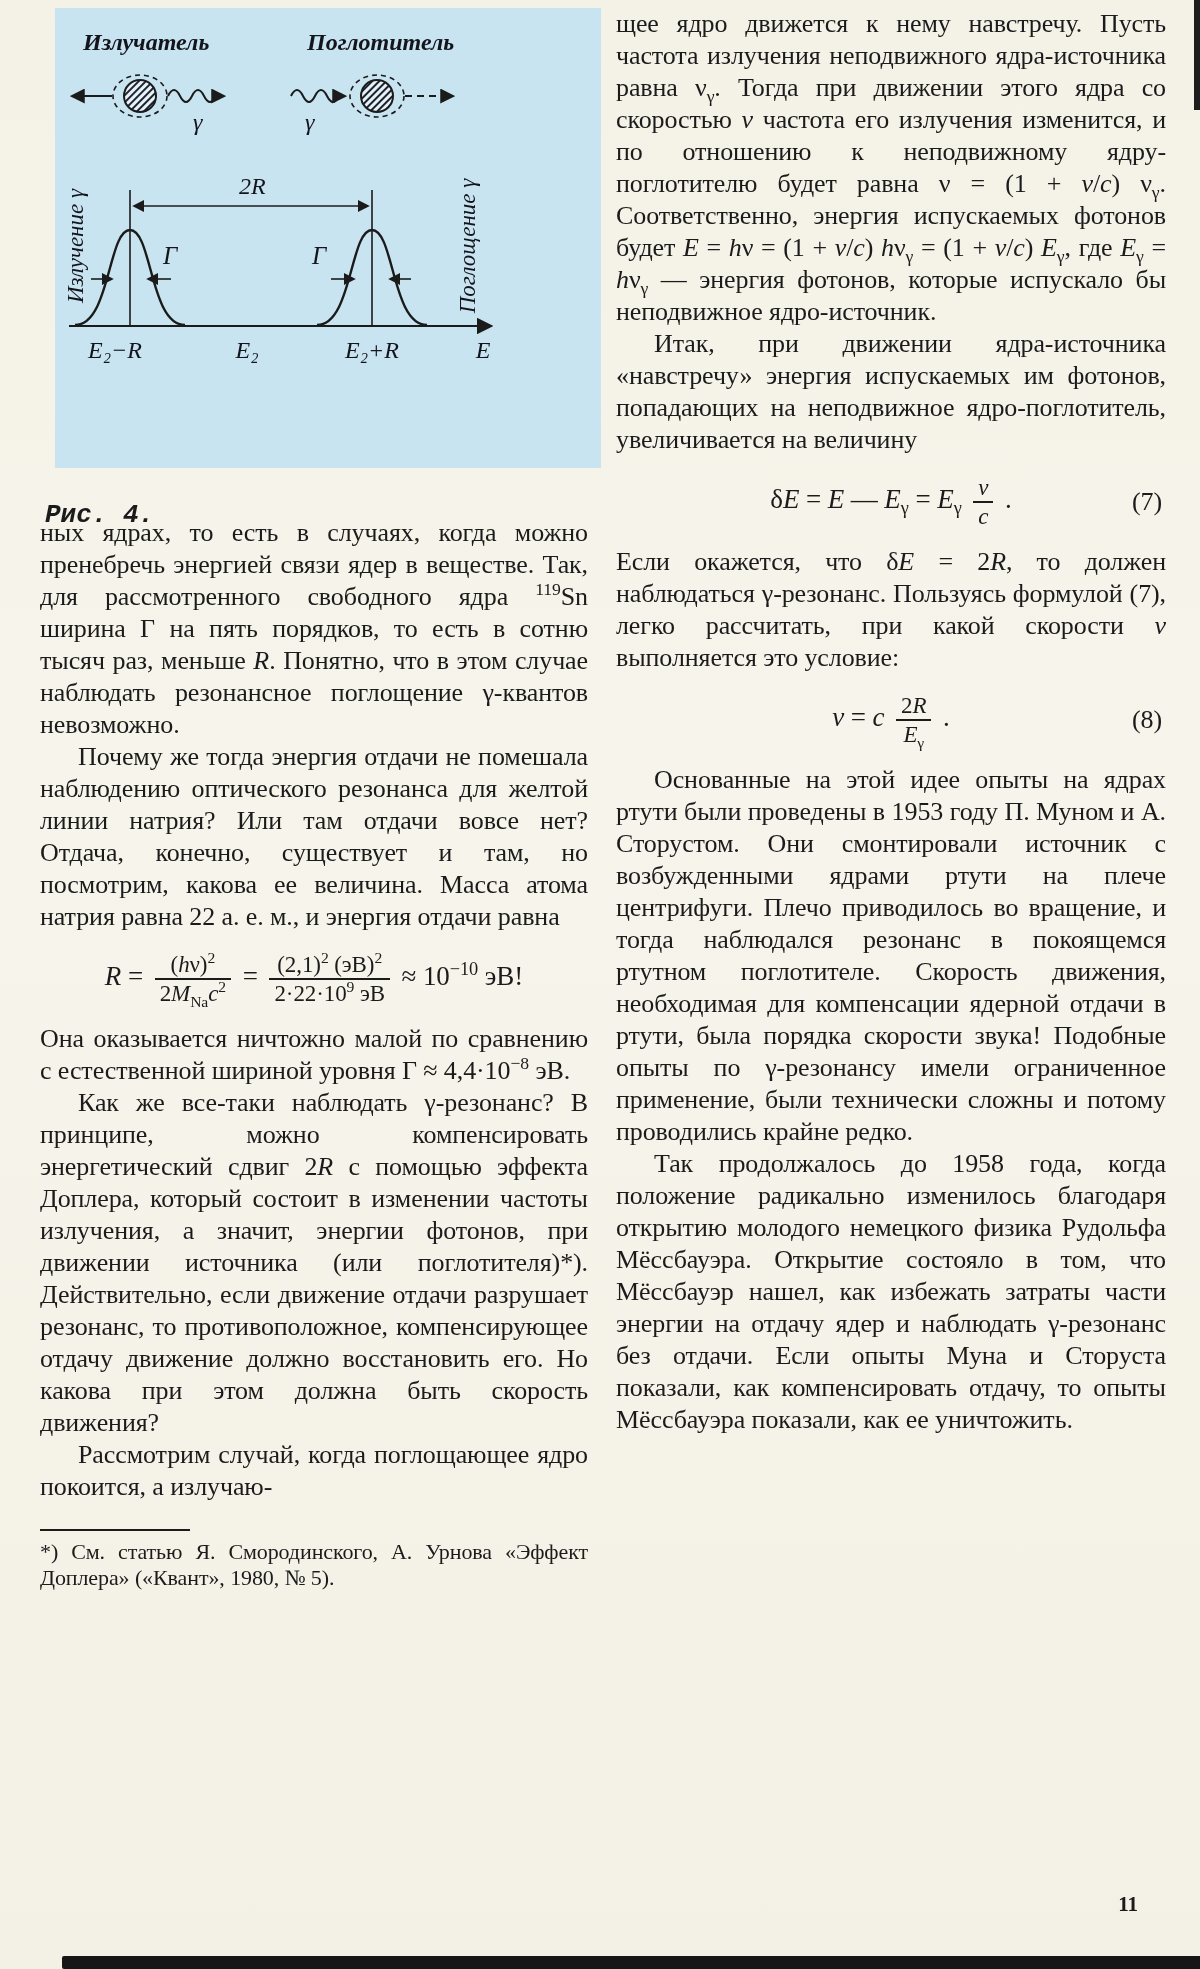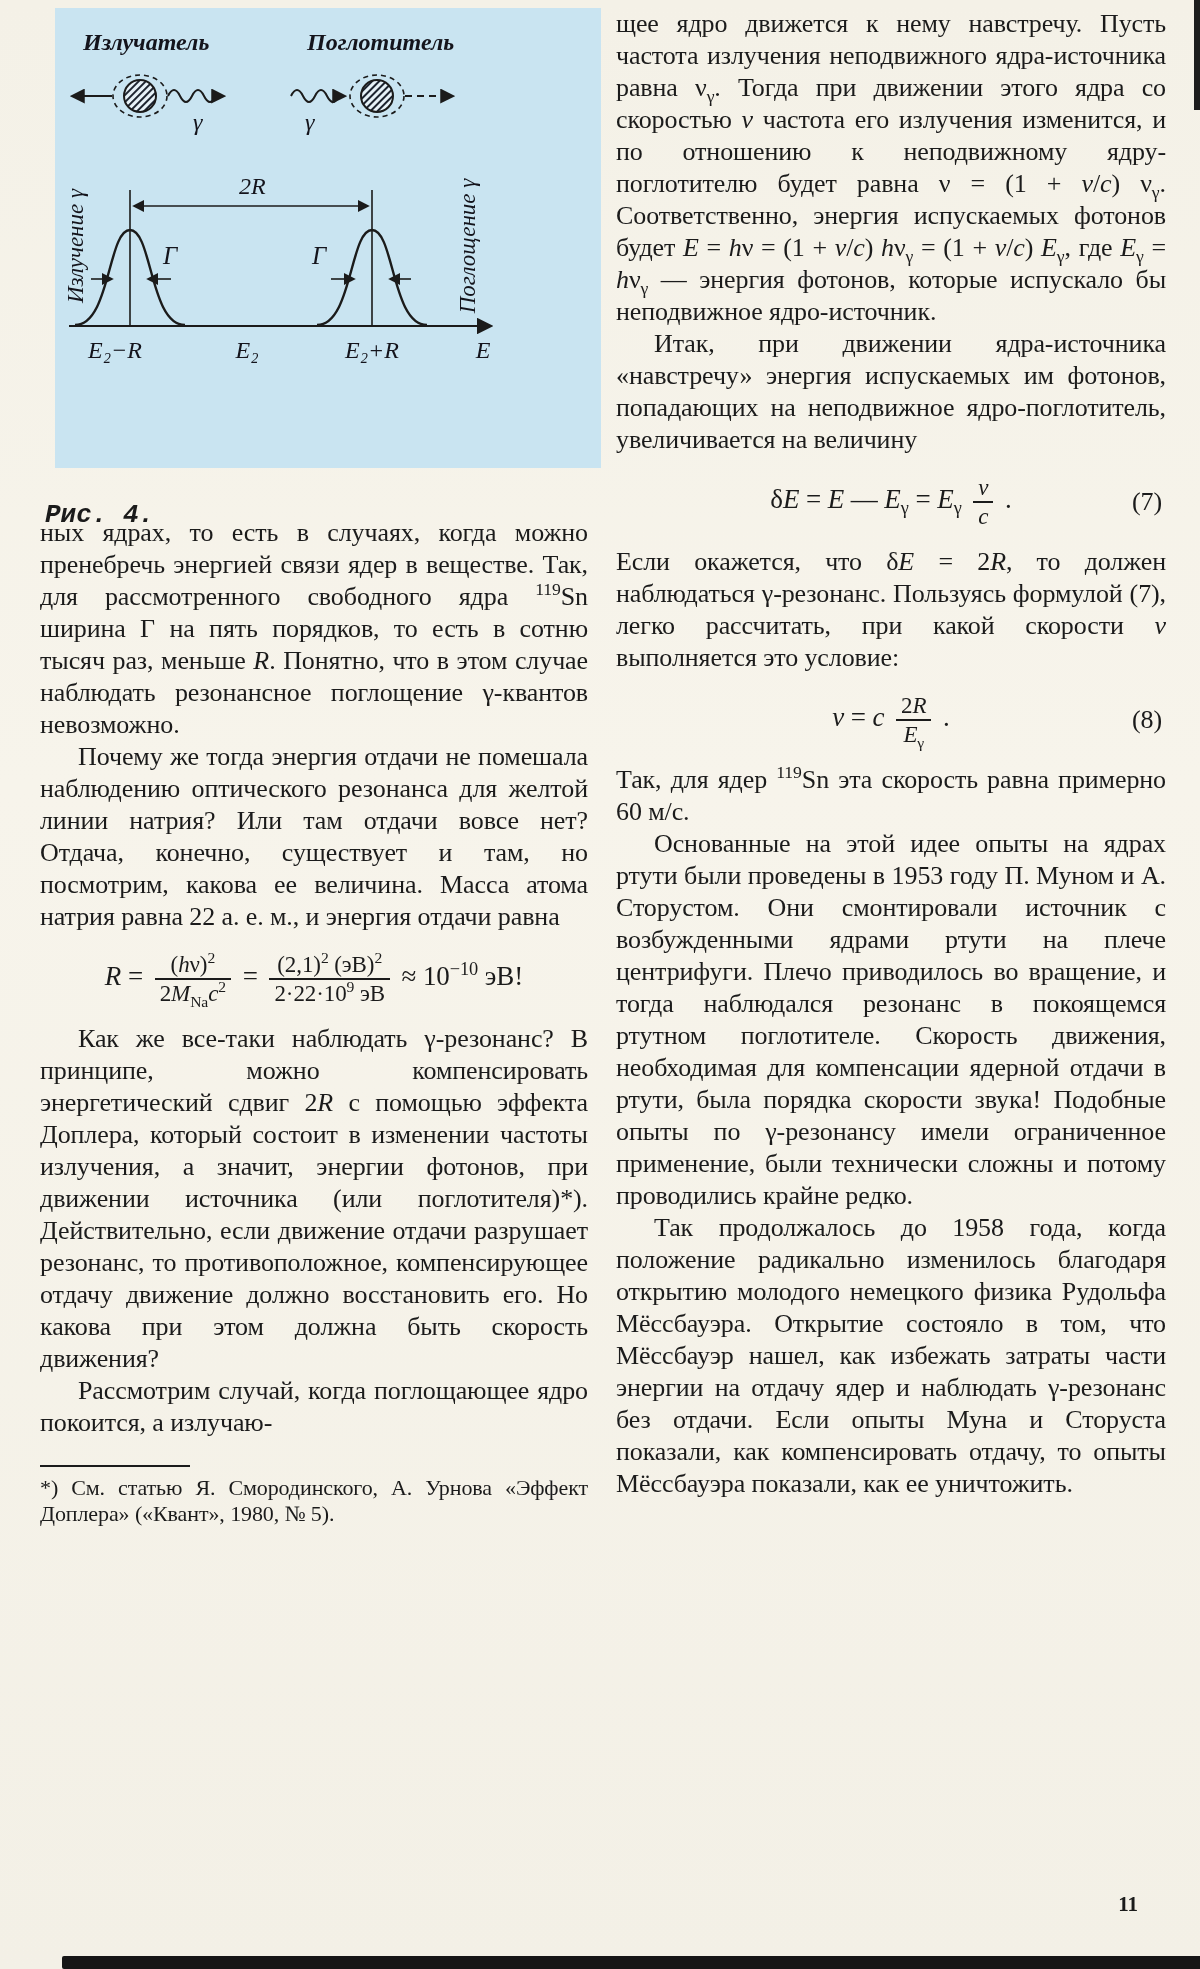--- a/index.html
+++ b/index.html
@@ -142,39 +142,39 @@
       </g>
     </svg>
   </div>
 
   <div class="fig-caption">Рис. 4.</div>
 
   <div class="col col-left">
     <p class="noindent">ных ядрах, то есть в случаях, когда можно пренебречь энергией связи ядер в веществе. Так, для рассмотренного свободного ядра <sup>119</sup>Sn ширина Γ на пять порядков, то есть в сотню тысяч раз, меньше <i>R</i>. Понятно, что в этом случае наблюдать резонансное поглощение γ-квантов невозможно.</p>
     <p>Почему же тогда энергия отдачи не помешала наблюдению оптического резонанса для желтой линии натрия? Или там отдачи вовсе нет? Отдача, конечно, существует и там, но посмотрим, какова ее величина. Масса атома натрия равна 22 а. е. м., и энергия отдачи равна</p>
     <div class="formula"><i>R</i> = <span class="frac"><span>(<i>h</i>ν)<sup>2</sup></span><span>2<i>M</i><sub>Na</sub><i>c</i><sup>2</sup></span></span> = <span class="frac"><span>(2,1)<sup>2</sup> (эВ)<sup>2</sup></span><span>2·22·10<sup>9</sup> эВ</span></span> ≈ 10<sup>−10</sup> эВ!</div>
+    <p class="noindent">Она оказывается ничтожно малой по сравнению с естественной шириной уровня Γ ≈ 4,4·10<sup>−8</sup> эВ.</p>
     <p>Как же все-таки наблюдать γ-резонанс? В принципе, можно компенсировать энергетический сдвиг 2<i>R</i> с помощью эффекта Доплера, который состоит в изменении частоты излучения, а значит, энергии фотонов, при движении источника (или поглотителя)*). Действительно, если движение отдачи разрушает резонанс, то противоположное, компенсирующее отдачу движение должно восстановить его. Но какова при этом должна быть скорость движения?</p>
     <p>Рассмотрим случай, когда поглощающее ядро покоится, а излучаю-</p>
     <div class="footnote-rule"></div>
     <div class="footnote">*) См. статью Я. Смородинского, А. Урнова «Эффект Доплера» («Квант», 1980, № 5).</div>
   </div>
 
   <div class="col col-right">
     <p class="noindent">щее ядро движется к нему навстречу. Пусть частота излучения неподвижного ядра-источника равна ν<sub>γ</sub>. Тогда при движении этого ядра со скоростью <i>v</i> частота его излучения изменится, и по отношению к неподвижному ядру-поглотителю будет равна ν = (1 + <i>v</i>/<i>c</i>) ν<sub>γ</sub>. Соответственно, энергия испускаемых фотонов будет <i>E</i> = <i>h</i>ν  =  (1 + <i>v</i>/<i>c</i>) <i>h</i>ν<sub>γ</sub>  =  (1 + <i>v</i>/<i>c</i>) <i>E</i><sub>γ</sub>, где <i>E</i><sub>γ</sub> = <i>h</i>ν<sub>γ</sub> — энергия фотонов, которые испускало бы неподвижное ядро-источник.</p>
     <p>Итак, при движении ядра-источника «навстречу» энергия испускаемых им фотонов, попадающих на неподвижное ядро-поглотитель, увеличивается на величину</p>
     <div class="formula">
       <span class="f-body">δ<i>E</i> = <i>E</i> — <i>E</i><sub>γ</sub> = <i>E</i><sub>γ</sub> <span class="frac"><span><i>v</i></span><span><i>c</i></span></span> .</span>
       <span class="f-num">(7)</span>
     </div>
     <p class="noindent">Если окажется, что δ<i>E</i> = 2<i>R</i>, то должен наблюдаться γ-резонанс. Пользуясь формулой (7), легко рассчитать, при какой скорости <i>v</i> выполняется это условие:</p>
     <div class="formula">
       <span class="f-body"><i>v</i> = <i>c</i> <span class="frac"><span>2<i>R</i></span><span><i>E</i><sub>γ</sub></span></span> .</span>
       <span class="f-num">(8)</span>
     </div>
-    <p class="noindent">Так, для ядер <sup>119</sup>Sn эта скорость равна примерно 60 м/с.</p>
     <p>Основанные на этой идее опыты на ядрах ртути были проведены в 1953 году П. Муном и А. Сторустом. Они смонтировали источник с возбужденными ядрами ртути на плече центрифуги. Плечо приводилось во вращение, и тогда наблюдался резонанс в покоящемся ртутном поглотителе. Скорость движения, необходимая для компенсации ядерной отдачи в ртути, была порядка скорости звука! Подобные опыты по γ-резонансу имели ограниченное применение, были технически сложны и потому проводились крайне редко.</p>
     <p>Так продолжалось до 1958 года, когда положение радикально изменилось благодаря открытию молодого немецкого физика Рудольфа Мёссбауэра. Открытие состояло в том, что Мёссбауэр нашел, как избежать затраты части энергии на отдачу ядер и наблюдать γ-резонанс без отдачи. Если опыты Муна и Сторуста показали, как компенсировать отдачу, то опыты Мёссбауэра показали, как ее уничтожить.</p>
   </div>
 
   <div class="page-number">11</div>
 
   <div class="scan-bottom"></div>
   <div class="scan-corner"></div>
 </div>
 

